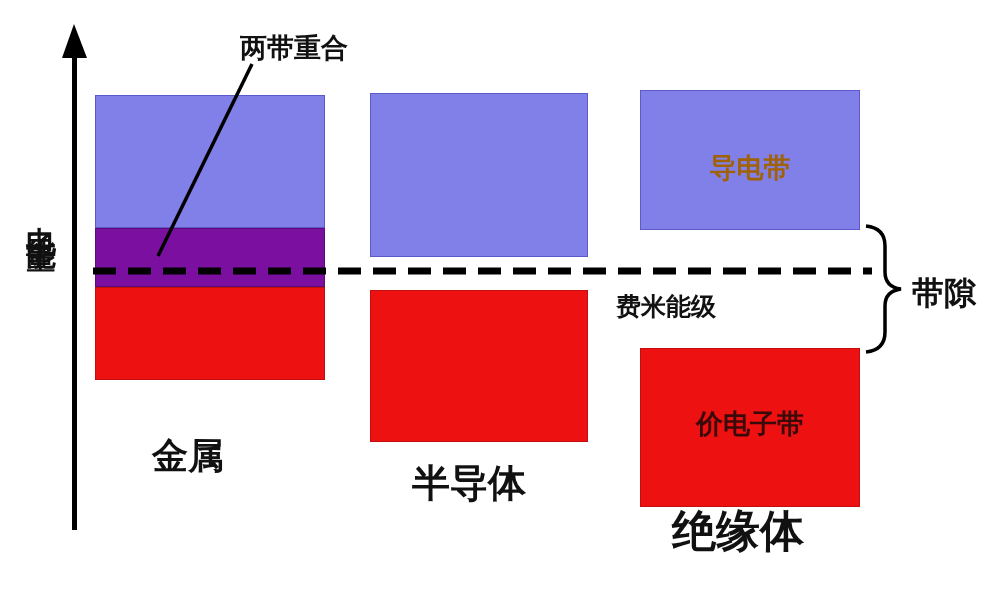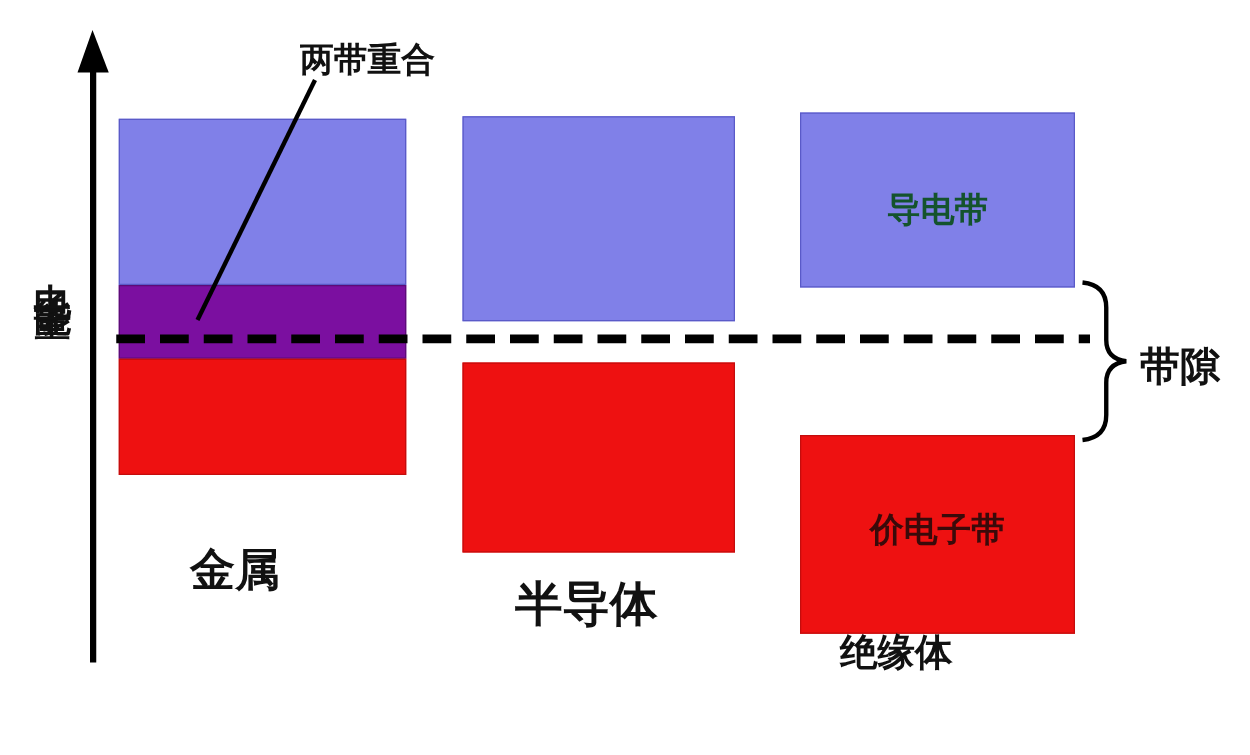--- a/index.html
+++ b/index.html
@@ -28,22 +28,22 @@
   .lbl{position:absolute;color:#111;white-space:nowrap;}
   .axis-label{
     left:26px;top:202px;font-size:30px;font-weight:bold;
     writing-mode:vertical-rl;text-orientation:upright;letter-spacing:6px;line-height:1;
   }
   .overlap-label{left:240px;top:30px;font-size:27px;font-weight:bold;}
   .fermi-label{left:616px;top:290px;font-size:25px;font-weight:bold;}
   .bandgap-label{left:912px;top:272px;font-size:32px;font-weight:bold;}
   .metal-label{left:152px;top:432px;font-size:36px;font-weight:bold;}
   .semi-label{left:412px;top:458px;font-size:38px;font-weight:bold;}
-  .insul-label{left:672px;top:502px;font-size:30px;font-weight:bold;}
-  .conduction-label{left:640px;top:150px;width:220px;text-align:center;font-size:27px;font-weight:bold;color:#14532d;white-space:normal;}
+  .insul-label{left:672px;top:502px;font-size:44px;font-weight:bold;}
+  .conduction-label{left:640px;top:150px;width:220px;text-align:center;font-size:27px;font-weight:bold;color:#a16207;white-space:normal;}
   .valence-label{left:640px;top:406px;width:220px;text-align:center;font-size:27px;font-weight:bold;color:#3a0a0a;white-space:normal;}
 </style>
 </head>
 <body>
 
 <div class="canvas">
 
   <div class="band band-blue metal-blue"></div>
   <div class="band band-purple metal-purple"></div>
   <div class="band band-red metal-red"></div>
@@ -63,20 +63,21 @@
 
     <line x1="252" y1="64" x2="158" y2="256" stroke="#000" stroke-width="3.5"></line>
 
     <line x1="93" y1="271" x2="872" y2="271" stroke="#000" stroke-width="7" stroke-dasharray="23 12"></line>
 
     <path d="M866,226 Q885,228 885,246 L885,272 Q885,287 901,289 Q885,291 885,306 L885,332 Q885,350 866,352" fill="none" stroke="#000" stroke-width="3.5"></path>
   </svg>
 
   <div class="lbl axis-label">电子能量</div>
   <div class="lbl overlap-label">两带重合</div>
+  <div class="lbl fermi-label">费米能级</div>
   <div class="lbl bandgap-label">带隙</div>
 
   <div class="lbl semi-label">半导体</div>
   <div class="lbl metal-label">金属</div>
   <div class="lbl insul-label">绝缘体</div>
 
   <div class="lbl conduction-label">导电带</div>
   <div class="lbl valence-label">价电子带</div>
 
 </div>

